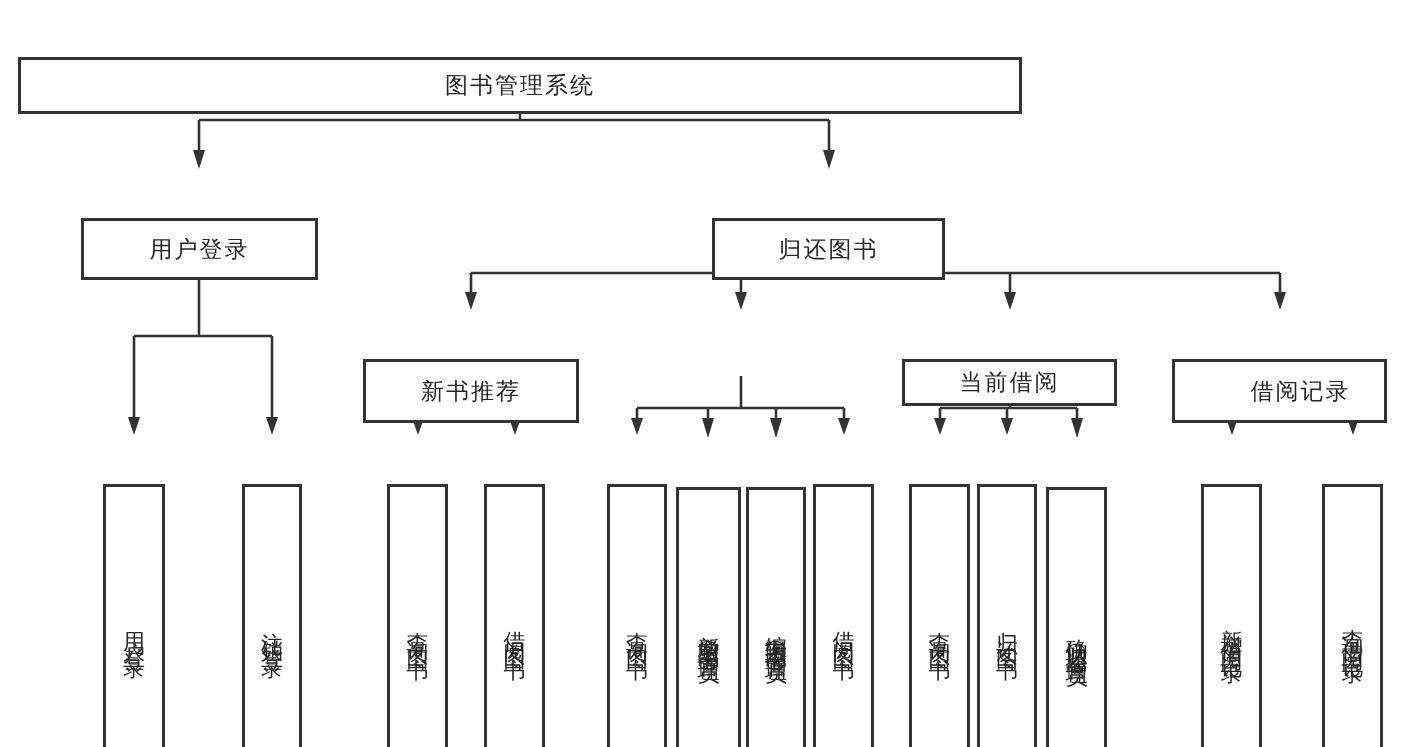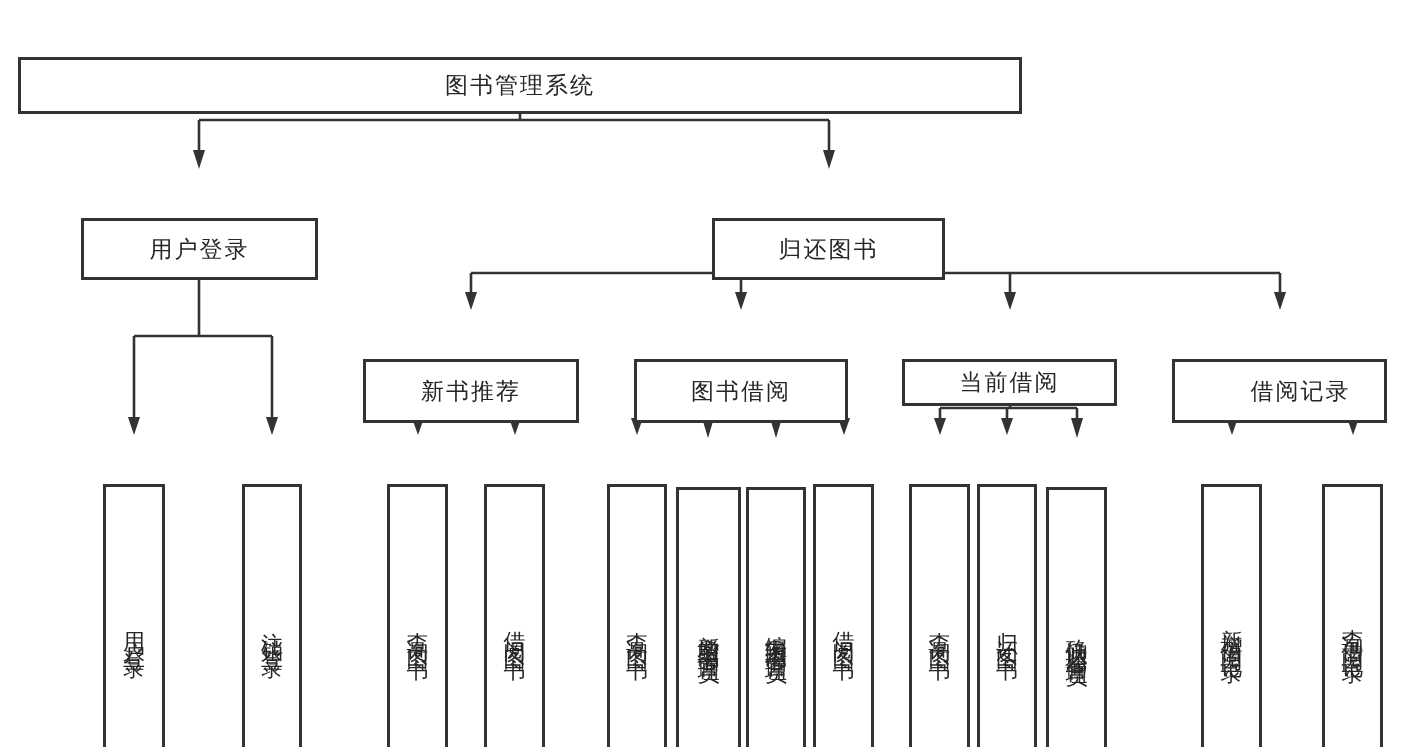--- a/index.html
+++ b/index.html
@@ -131,21 +131,20 @@
       <path d="M1347 418 H1359 L1353 435 Z"></path>
     </g>
   </svg>
 
   <div class="node h-node" style="left:18px; top:10px; width:1004px; height:57px;">图书管理系统</div>
 
   <div class="node h-node" style="left:81px; top:171px; width:237px; height:62px;">用户登录</div>
   <div class="node h-node" style="left:712px; top:171px; width:233px; height:62px;">归还图书</div>
 
   <div class="node h-node" style="left:363px; top:312px; width:216px; height:64px;font-family:Liberation Serif, serif;">新书推荐</div>
-  <div class="node h-node" style="left:634px; top:312px; width:214px; height:64px;">图书借阅</div>
   <div class="node h-node" style="left:902px; top:312px; width:215px; height:47px;">当前借阅</div>
   <div class="node h-node" style="left:1172px; top:312px; width:215px; height:64px;padding-left:42px;">借阅记录</div>
 
   <div class="node v-node" style="left:103px; top:437px; width:62px; height:296px;">用户登录</div>
   <div class="node v-node" style="left:242px; top:437px; width:60px; height:296px;">注销登录</div>
 
   <div class="node v-node" style="left:387px; top:437px; width:61px; height:296px;">查询图书</div>
   <div class="node v-node" style="left:484px; top:437px; width:61px; height:296px;">借阅图书</div>
 
   <div class="node v-node" style="left:607px; top:437px; width:60px; height:296px;">查询图书</div>

